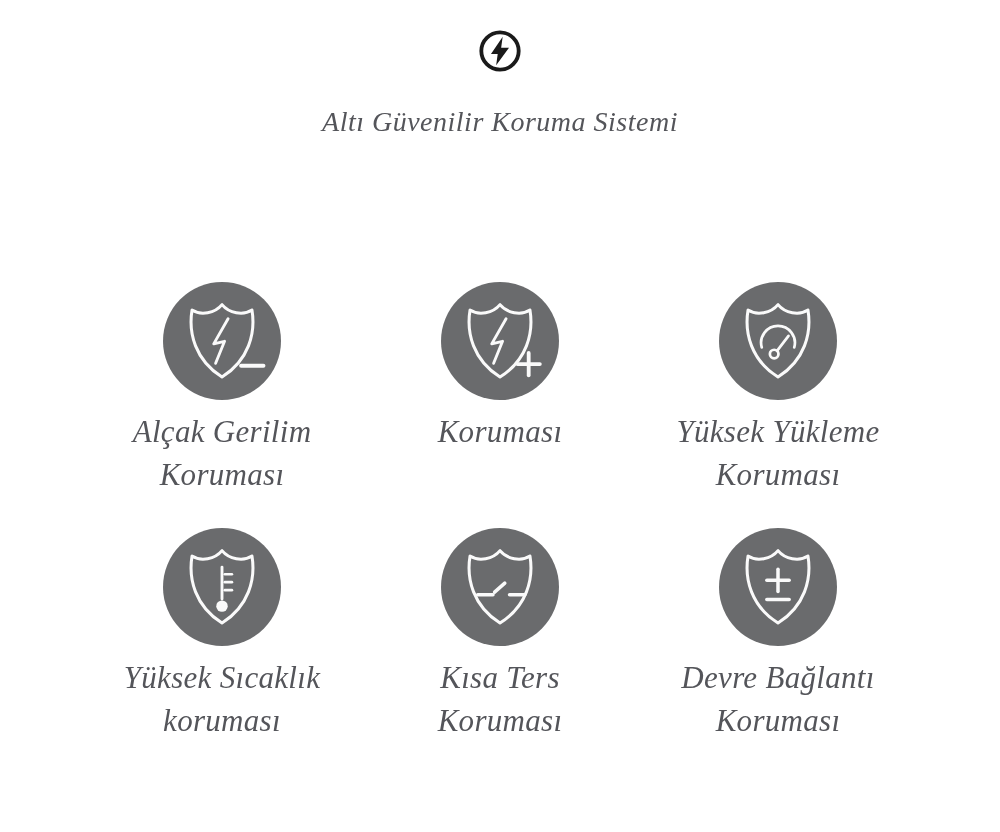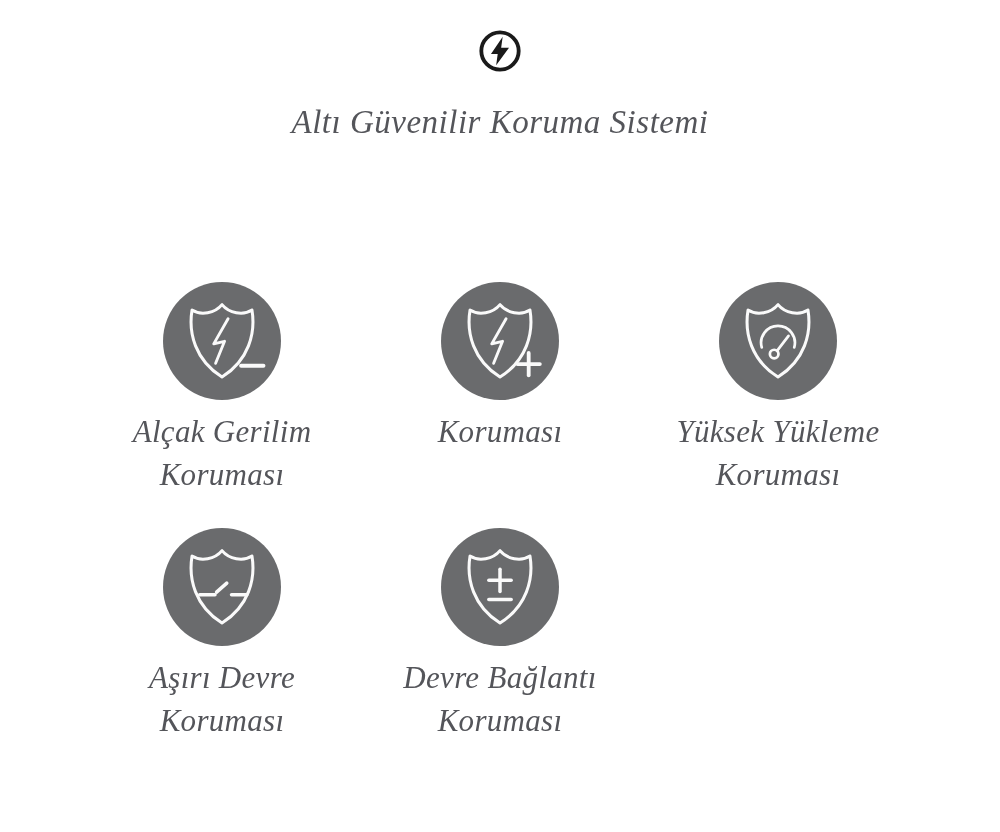--- a/index.html
+++ b/index.html
@@ -14,21 +14,21 @@
   body{font-family:"Liberation Serif", serif;}
   .stage{
     position:relative;width:1000px;height:832px;background:var(--background);
     overflow:hidden;margin:0 auto;
   }
   .header-icon{
     position:absolute;top:28px;left:477px;width:46px;height:46px;color:var(--header-icon);
   }
   .title{
     position:absolute;top:100px;left:0;width:1000px;text-align:center;
-    font-style:italic;font-weight:400;font-size:33px;line-height:44px;
+    font-style:italic;font-weight:400;font-size:28px;line-height:44px;
     color:var(--text);letter-spacing:0.5px;
   }
   .row{position:absolute;left:83px;width:834px;display:flex;}
   .row.r1{top:282px;}
   .row.r2{top:528px;}
   .cell{width:278px;display:flex;flex-direction:column;align-items:center;}
   .badge{
     width:118px;height:118px;border-radius:50%;background:var(--circle);
     display:flex;align-items:center;justify-content:center;color:var(--icon-stroke);
     flex:0 0 auto;
@@ -96,32 +96,48 @@
       <div class="label">
         <span>Yüksek Yükleme</span>
         <span>Koruması</span>
       </div>
     </div>
 
   </div>
 
   <div class="row r2">
 
+    <div class="cell">
+      <div class="badge">
+        <svg viewBox="0 0 64 64" width="102" height="102" aria-hidden="true" fill="none" stroke="currentColor" stroke-linecap="round" stroke-linejoin="round">
+          <path d="M32 9.2 C27.6 14.6 18.8 16.2 13.2 12.6 C10.8 27 15.2 44 32 54.6 C48.8 44 53.2 27 50.8 12.6 C45.2 16.2 36.4 14.6 32 9.2 Z" stroke-width="1.9"></path>
+          <line x1="32" y1="19.5" x2="32" y2="39.5" stroke-width="1.8"></line>
+          <line x1="33.8" y1="24" x2="38.2" y2="24" stroke-width="1.7"></line>
+          <line x1="33.8" y1="29" x2="38.2" y2="29" stroke-width="1.7"></line>
+          <line x1="33.8" y1="34" x2="38.2" y2="34" stroke-width="1.7"></line>
+          <circle cx="32" cy="44" r="3.6" fill="currentColor" stroke="none"></circle>
+        </svg>
+      </div>
+      <div class="label">
+        <span>Yüksek Sıcaklık</span>
+        <span>koruması</span>
+      </div>
+    </div>
 
     <div class="cell">
       <div class="badge">
         <svg viewBox="0 0 64 64" width="102" height="102" aria-hidden="true" fill="none" stroke="currentColor" stroke-linecap="round" stroke-linejoin="round">
           <path d="M32 9.2 C27.6 14.6 18.8 16.2 13.2 12.6 C10.8 27 15.2 44 32 54.6 C48.8 44 53.2 27 50.8 12.6 C45.2 16.2 36.4 14.6 32 9.2 Z" stroke-width="1.9"></path>
           <line x1="18" y1="36.8" x2="27.6" y2="36.8" stroke-width="2.2"></line>
           <line x1="28.6" y1="35.2" x2="35" y2="29.6" stroke-width="2.2"></line>
           <line x1="38" y1="36.8" x2="47.6" y2="36.8" stroke-width="2.2"></line>
         </svg>
       </div>
       <div class="label">
-        <span>Aşırı Devre</span>
+        <span>Kısa Ters</span>
         <span>Koruması</span>
       </div>
     </div>
 
     <div class="cell">
       <div class="badge">
         <svg viewBox="0 0 64 64" width="102" height="102" aria-hidden="true" fill="none" stroke="currentColor" stroke-linecap="round" stroke-linejoin="round">
           <path d="M32 9.2 C27.6 14.6 18.8 16.2 13.2 12.6 C10.8 27 15.2 44 32 54.6 C48.8 44 53.2 27 50.8 12.6 C45.2 16.2 36.4 14.6 32 9.2 Z" stroke-width="1.9"></path>
           <line x1="25" y1="27.8" x2="39" y2="27.8" stroke-width="2.2"></line>
           <line x1="32" y1="20.8" x2="32" y2="34.8" stroke-width="2.2"></line>

